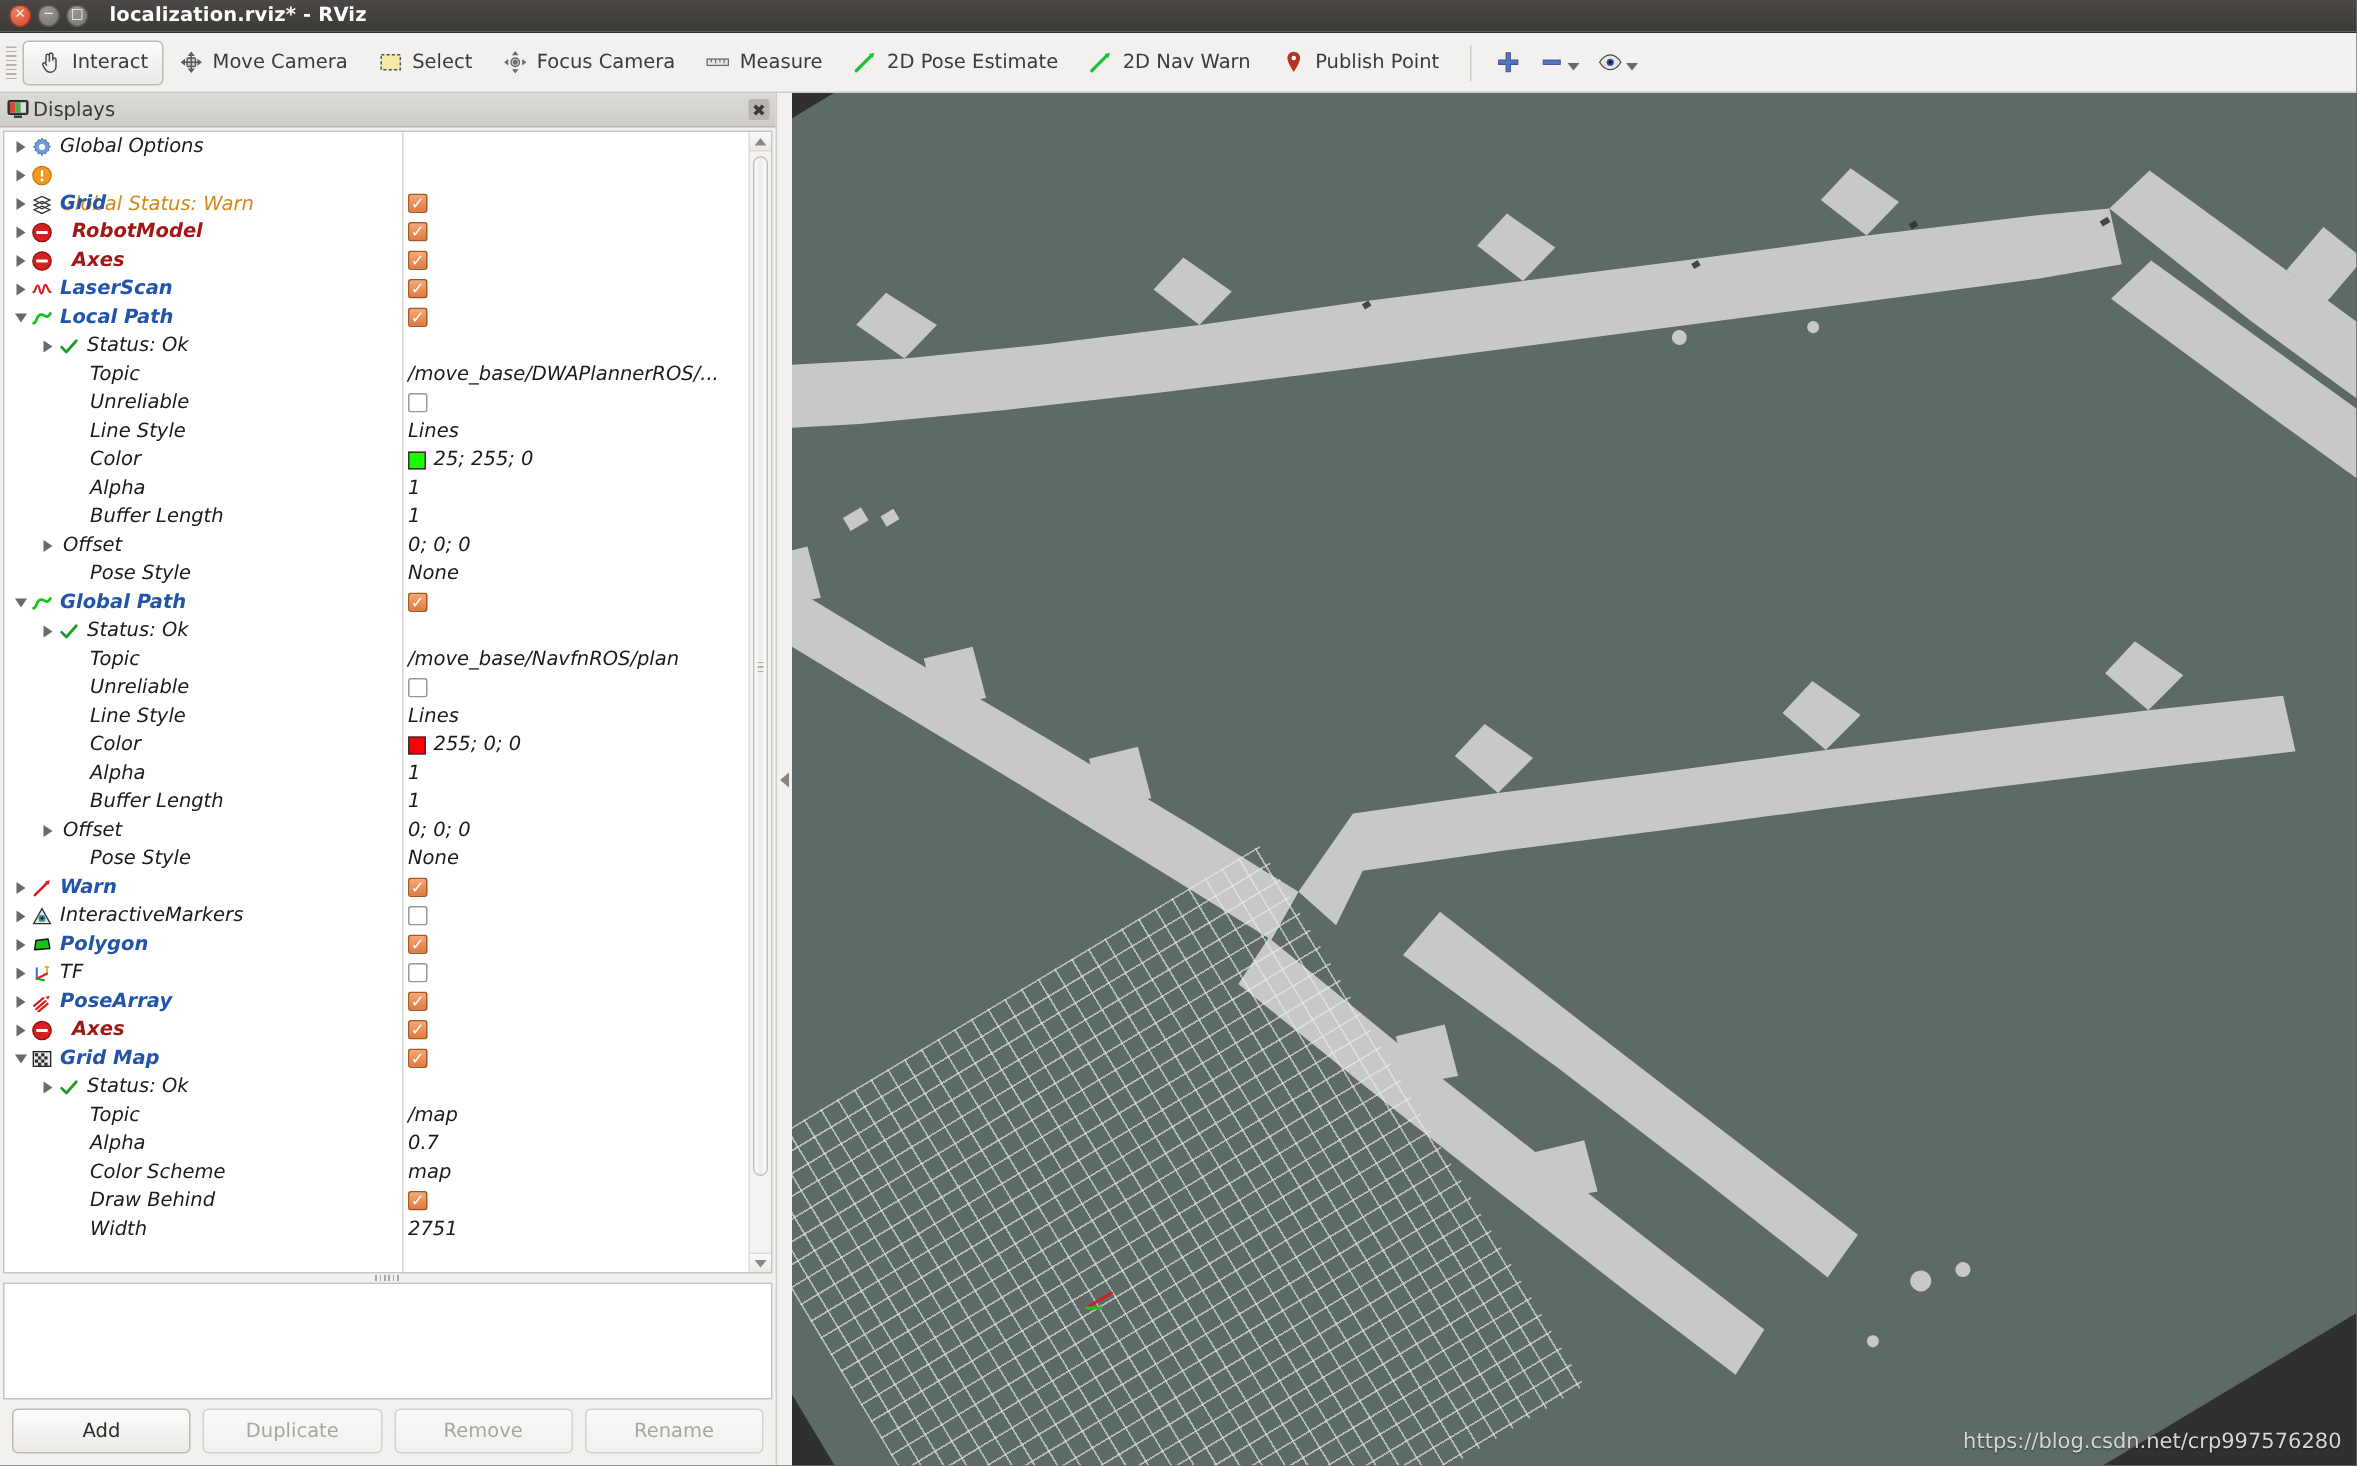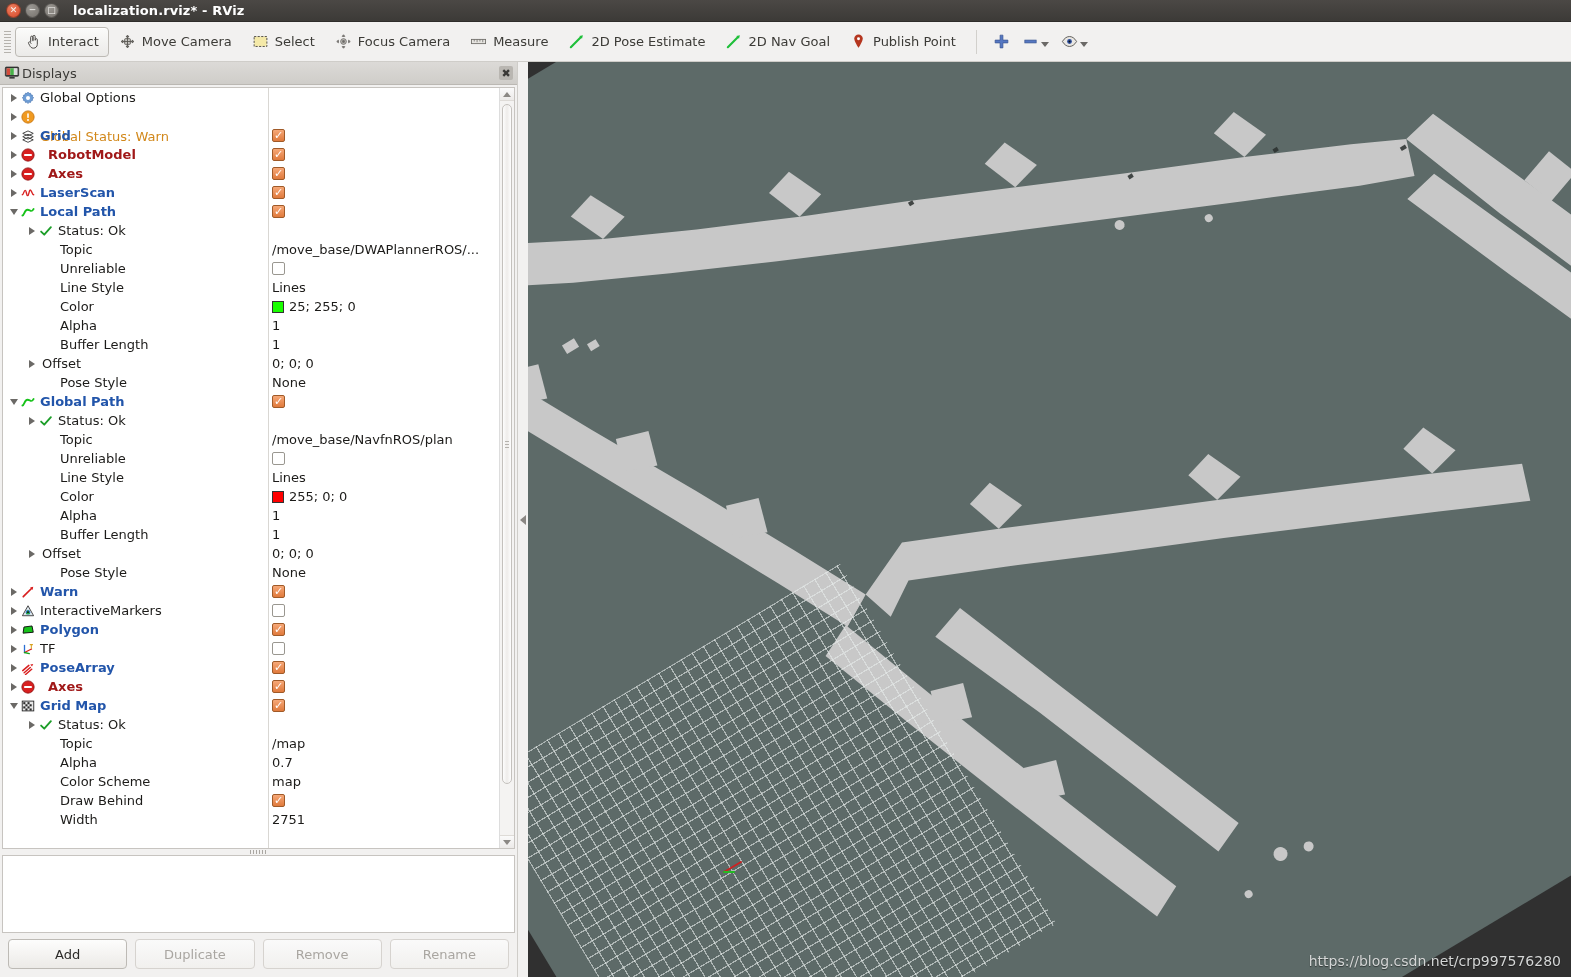--- a/index.html
+++ b/index.html
@@ -119,20 +119,21 @@
   }
 
   #tree-wrap {
     flex: 1 1 auto; min-height: 0;
     background: #ffffff;
     border: 1px solid #c7c4c0;
     margin: 2px 2px 0 2px;
     display: flex;
     position: relative;
     overflow: hidden;
+    font-style: italic;
   }
   #tree {
     flex: 1 1 auto;
     position: relative;
     overflow: hidden;
     background: #ffffff;
   }
   
   #tree::after {
     content: ""; position: absolute;
@@ -380,21 +381,21 @@
       <span>2D Pose Estimate</span>
     </div>
 
     <div class="tbtn">
       <span class="tico">
         <svg viewBox="0 0 24 24">
             <path d="M4 20L18 6" stroke="#1fbf3a" stroke-width="3" stroke-linecap="round"></path>
             <path d="M21 3l-5 1.2 3.8 3.8L21 3z" fill="#1fbf3a"></path>
           </svg>
       </span>
-      <span>2D Nav Goal</span>
+      <span>2D Nav Warn</span>
     </div>
 
     <div class="tbtn">
       <span class="tico">
         <svg viewBox="0 0 24 24">
             <path d="M12 2c-3.3 0-6 2.6-6 5.9 0 4.4 6 13.1 6 13.1s6-8.7 6-13.1C18 4.6 15.3 2 12 2z" fill="#b5361f"></path>
             <circle cx="12" cy="8" r="2.1" fill="#fff"></circle>
           </svg>
       </span>
       <span>Publish Point</span>

